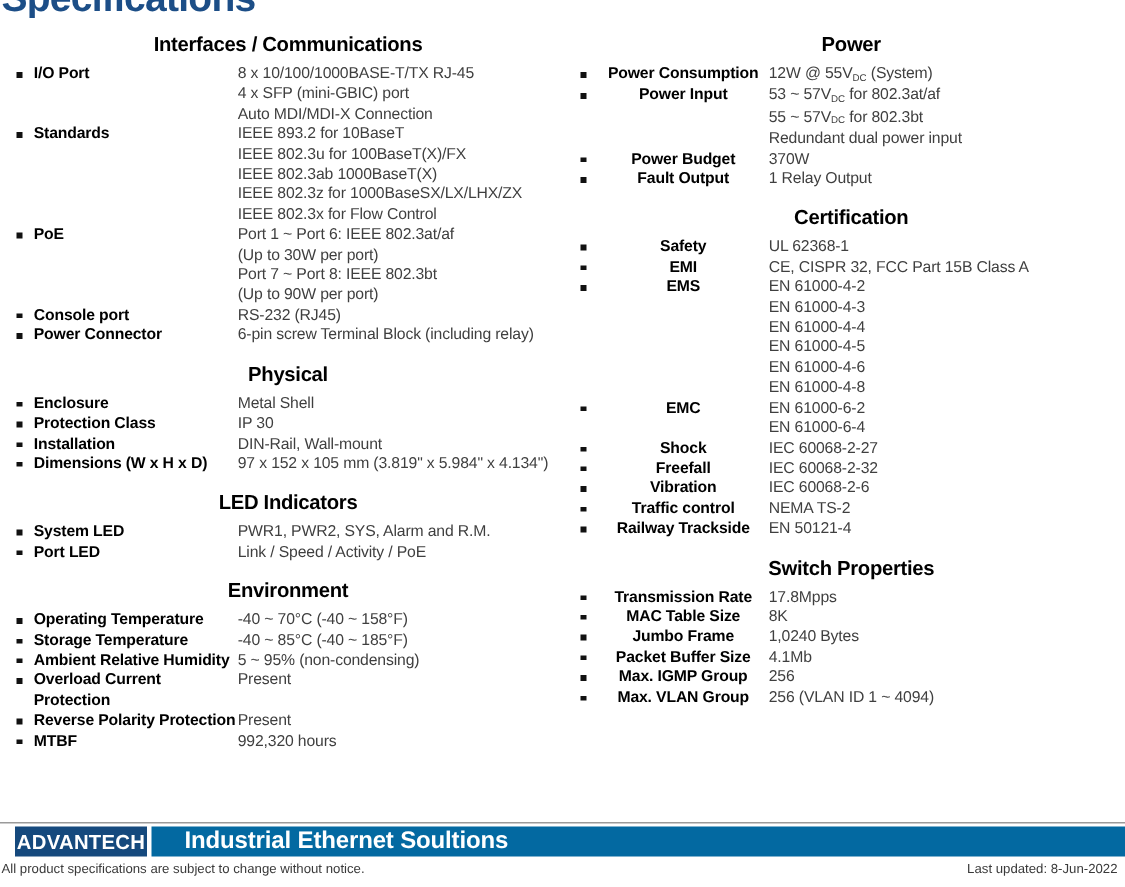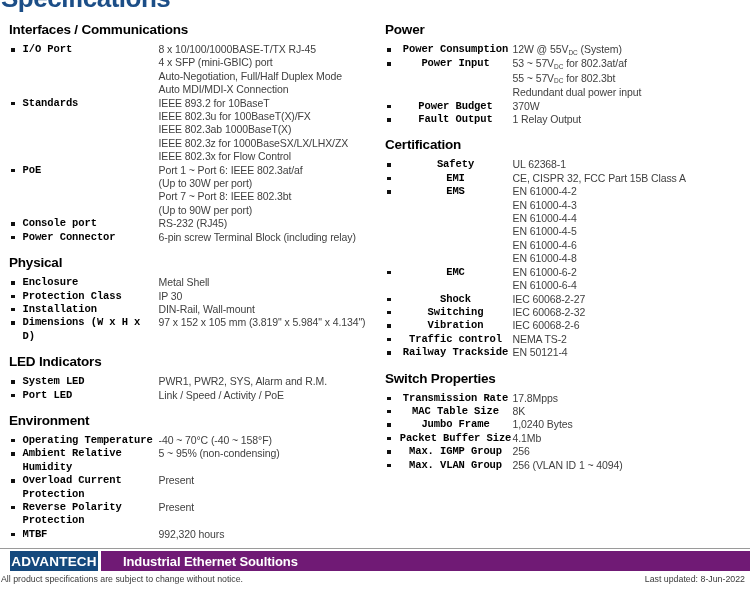--- a/index.html
+++ b/index.html
@@ -15,49 +15,49 @@
     font-size:26px;font-weight:bold;color:#1c4e87;
     margin:-17px 0 0 1px;letter-spacing:-0.5px;
   }
   
   .cols{display:flex;margin-top:0;}
   .col{box-sizing:border-box;}
   .col-left{width:375px;padding-left:9px;}
   .col-right{width:375px;padding-left:10px;}
   .sec-title{
     font-size:13.5px;font-weight:bold;color:#000;
-    margin:11px 0 6px 0;letter-spacing:-0.2px;
+    margin:11px 0 6px 0;letter-spacing:-0.2px;text-align:center;
   }
   .sec-title.first{margin-top:10px;}
   .row{display:flex;align-items:flex-start;}
   .bullet{
     width:3.5px;height:3.5px;background:#111;flex:0 0 3.5px;
     margin:5px 8px 0 2px;
   }
   .label{
     font-weight:bold;font-size:10.5px;line-height:13.4px;
-    flex-shrink:0;letter-spacing:-0.1px;font-family:Liberation Mono, monospace;
+    flex-shrink:0;letter-spacing:-0.1px;
   }
   .col-left .label{width:136px;}
   .col-right .label{width:114px;text-align:center;}
   .value{font-size:10.5px;line-height:13.4px;color:#3f3f3f;letter-spacing:-0.1px;}
   .value .line{white-space:nowrap;}
   .value .sub{font-size:6.5px;position:relative;top:1.5px;letter-spacing:0;}
   
   .footer-line{position:absolute;left:0;right:0;top:548px;height:1px;background:#9a9a9a;}
   .footer-bar{position:absolute;left:10px;right:0;top:551px;height:20px;display:flex;}
   .logo-box{
     width:88px;background:#15497d;color:#fff;display:flex;
     align-items:center;justify-content:center;
     font-weight:bold;font-size:13.5px;letter-spacing:0.2px;margin-right:3px;
     font-stretch:condensed;
   }
   .banner{
-    flex:1;background:#701a75;color:#fff;display:flex;align-items:center;
-    font-weight:bold;font-size:13px;padding-left:22px;letter-spacing:-0.1px;
+    flex:1;background:#0369a1;color:#fff;display:flex;align-items:center;
+    font-weight:bold;font-size:16px;padding-left:22px;letter-spacing:-0.1px;
   }
   .footnotes{
     position:absolute;left:1px;right:5px;top:574px;
     display:flex;justify-content:space-between;
     font-size:8.8px;color:#3a3a3a;gap:41px;
   }
 </style>
 </head>
 <body>
 
@@ -67,21 +67,20 @@
 
 <div class="cols">
   <div class="col col-left">
       <div class="sec-title first">Interfaces / Communications</div>
       <div class="row">
         <span class="bullet"></span>
         <span class="label">I/O Port</span>
         <div class="value">
           <div class="line">8 x 10/100/1000BASE-T/TX RJ-45</div>
           <div class="line">4 x SFP (mini-GBIC) port</div>
-          <div class="line">Auto-Negotiation, Full/Half Duplex Mode</div>
           <div class="line">Auto MDI/MDI-X Connection</div>
         </div>
       </div>
       <div class="row">
         <span class="bullet"></span>
         <span class="label">Standards</span>
         <div class="value">
           <div class="line">IEEE 893.2 for 10BaseT</div>
           <div class="line">IEEE 802.3u for 100BaseT(X)/FX</div>
           <div class="line">IEEE 802.3ab 1000BaseT(X)</div>
@@ -156,20 +155,27 @@
         <div class="value">
           <div class="line">Link / Speed / Activity / PoE</div>
         </div>
       </div>
       <div class="sec-title">Environment</div>
       <div class="row">
         <span class="bullet"></span>
         <span class="label">Operating Temperature</span>
         <div class="value">
           <div class="line">-40 ~ 70°C (-40 ~ 158°F)</div>
+        </div>
+      </div>
+      <div class="row">
+        <span class="bullet"></span>
+        <span class="label">Storage Temperature</span>
+        <div class="value">
+          <div class="line">-40 ~ 85°C (-40 ~ 185°F)</div>
         </div>
       </div>
       <div class="row">
         <span class="bullet"></span>
         <span class="label">Ambient Relative Humidity</span>
         <div class="value">
           <div class="line">5 ~ 95% (non-condensing)</div>
         </div>
       </div>
       <div class="row">
@@ -263,21 +269,21 @@
       </div>
       <div class="row">
         <span class="bullet"></span>
         <span class="label">Shock</span>
         <div class="value">
           <div class="line">IEC 60068-2-27</div>
         </div>
       </div>
       <div class="row">
         <span class="bullet"></span>
-        <span class="label">Switching</span>
+        <span class="label">Freefall</span>
         <div class="value">
           <div class="line">IEC 60068-2-32</div>
         </div>
       </div>
       <div class="row">
         <span class="bullet"></span>
         <span class="label">Vibration</span>
         <div class="value">
           <div class="line">IEC 60068-2-6</div>
         </div>

